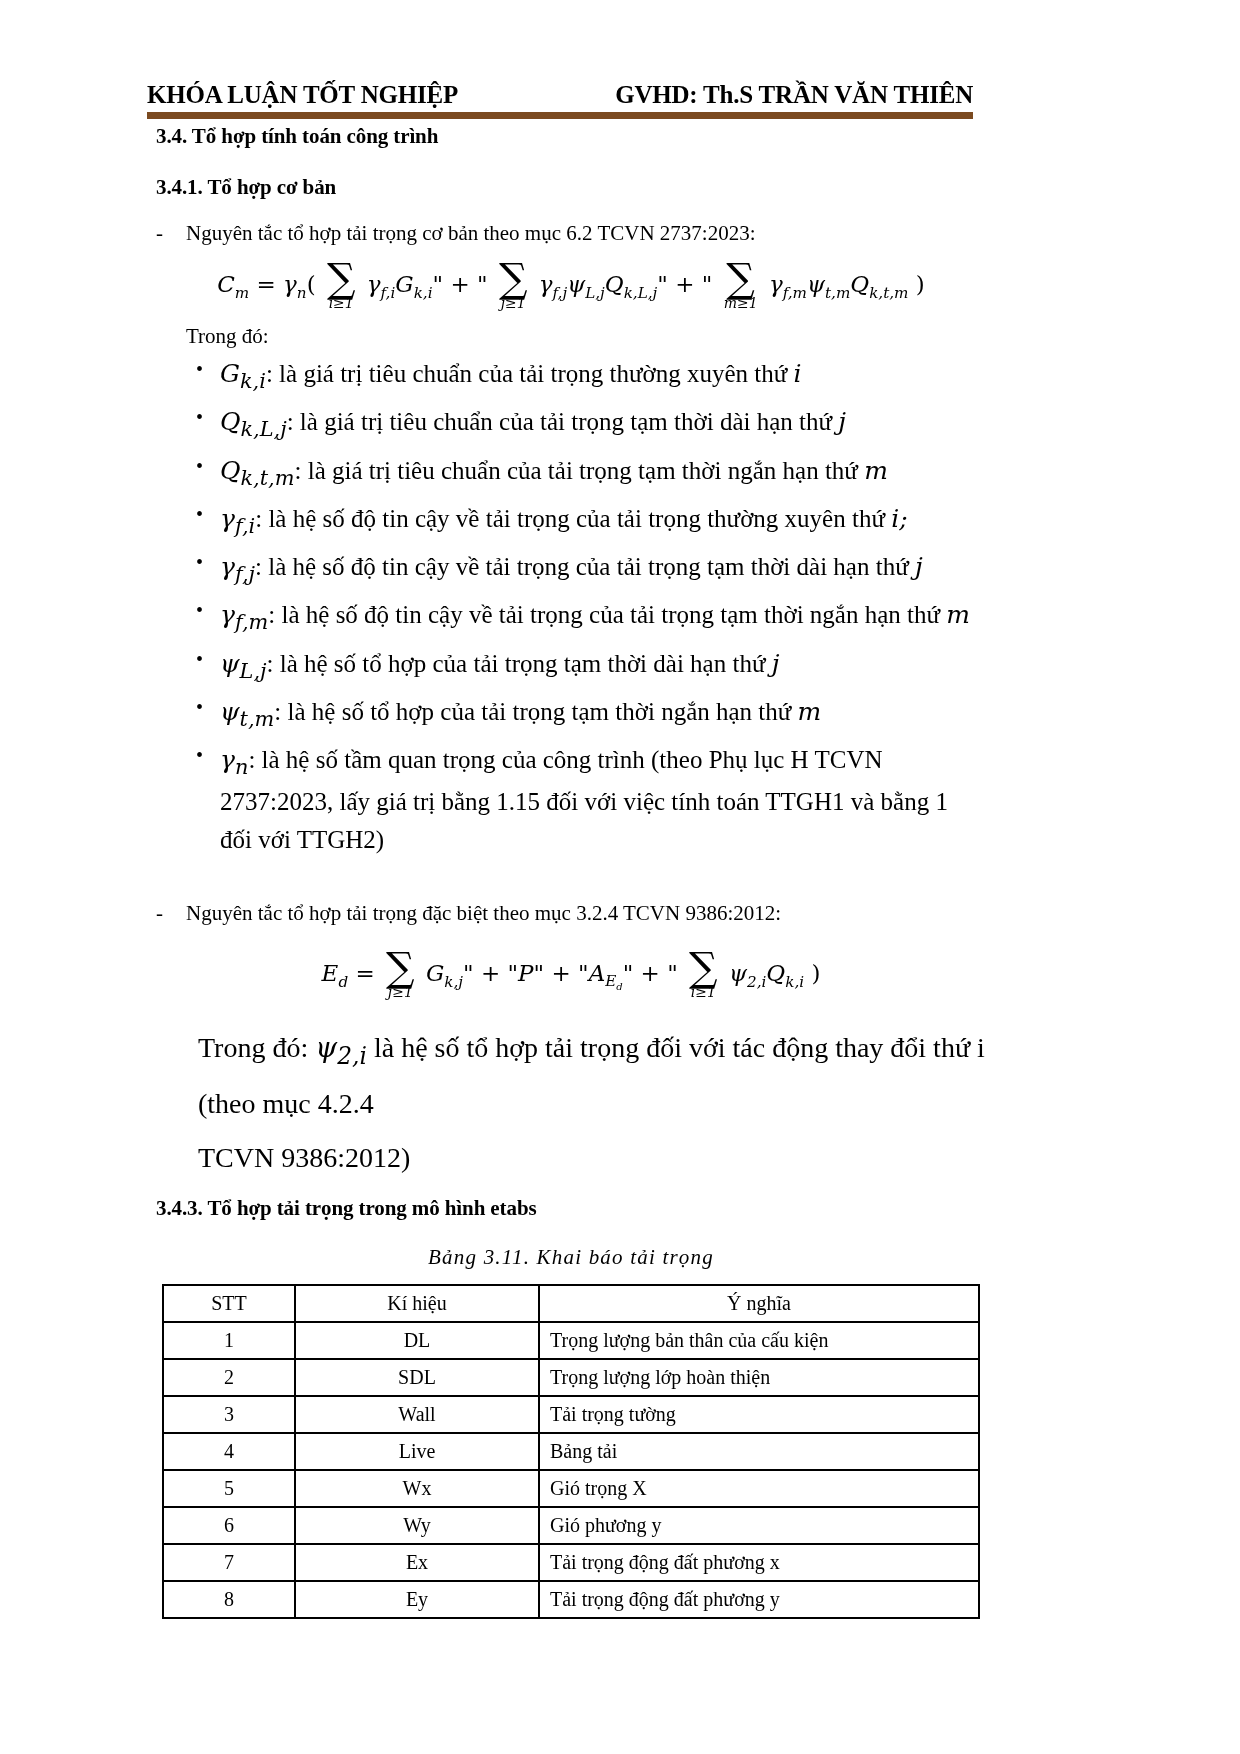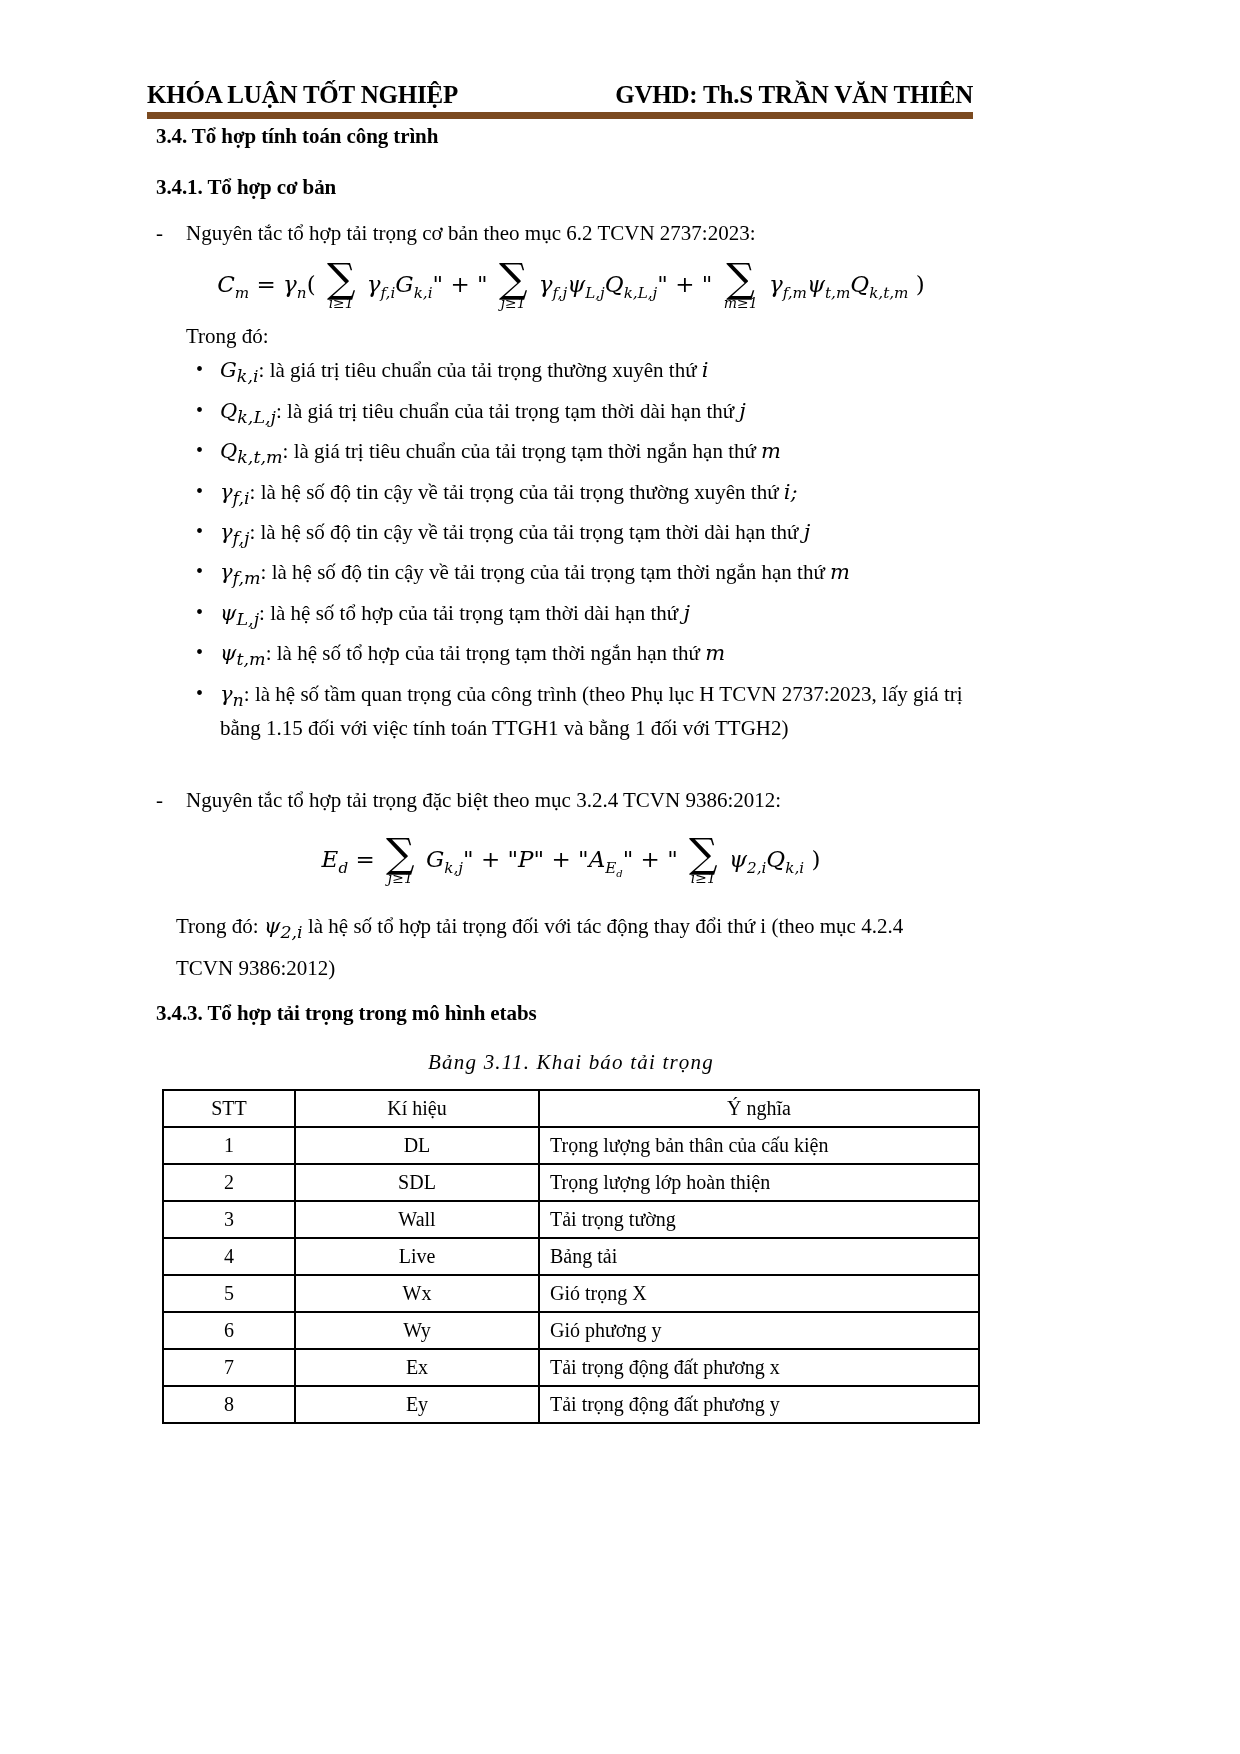--- a/index.html
+++ b/index.html
@@ -72,21 +72,21 @@
   .trongdo {
     font-size:21px;
     margin-left:30px;
     margin-top:14px;
   }
 
   ul.deflist {
     list-style:none;
     margin:6px 0 0 0;
     padding:0 0 0 30px;
-    font-size:21px;
+    font-size:25px;
   }
   ul.deflist > li {
     position:relative;
     padding-left:34px;
     margin:6px 0;
     line-height:1.5;
   }
   ul.deflist > li::before {
     content:"•";
     position:absolute;
@@ -279,21 +279,21 @@
       </span>
       <span class="var">G</span><sub>k,j</sub><span class="qmark">" + "</span><span class="var">P</span><span class="qmark">" + "</span><span class="var">A</span><sub><span class="var">E</span><sub>d</sub></sub><span class="qmark">" + "</span>
       <span class="sum">
         <span class="big">∑</span>
         <span class="lim">i≥1</span>
       </span>
       <span class="var">ψ</span><sub>2,i</sub><span class="var">Q</span><sub>k,i</sub>
       <span>)</span>
     </div>
 
-    <div style="font-size:21px; margin-left:20px; margin-top:22px; line-height:1.9;">
+    <div style="font-size:28px; margin-left:42px; margin-top:22px; line-height:1.9;">
       <span>Trong đó: </span><span class="mi">ψ</span><sub class="mi">2,i</sub><span> là hệ số tổ hợp tải trọng đối với tác động thay đổi thứ i (theo mục 4.2.4</span>
       <div>TCVN 9386:2012)</div>
     </div>
 
     <div class="gap-12"></div>
     <h2 class="sec">3.4.3. Tổ hợp tải trọng trong mô hình etabs</h2>
 
     <div class="tbl-caption">Bảng 3.11. Khai báo tải trọng</div>
 
     <table class="loads">

